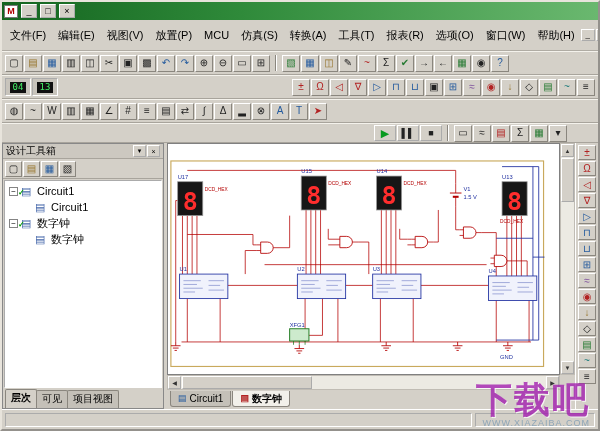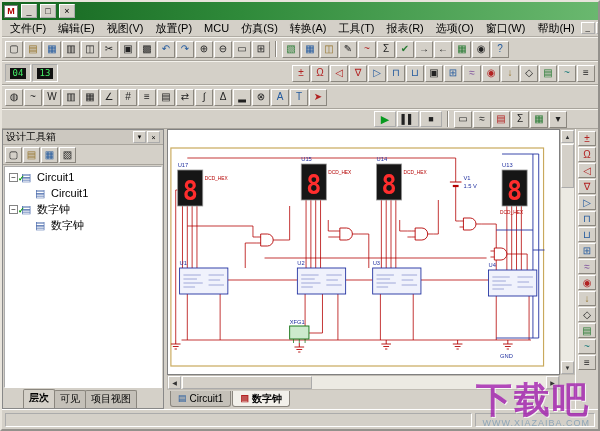--- a/index.html
+++ b/index.html
@@ -11,21 +11,21 @@
   
   .titlebar{height:18px;flex:0 0 auto;display:flex;align-items:center;gap:3px;padding:0 2px;
             background:linear-gradient(90deg,#14641f 0%,#2f8a3a 40%,#6ab86f 100%)}
   .appicon{width:14px;height:13px;background:#fff;border:1px solid #777;color:#b00000;
            font-weight:bold;font-size:9px;display:flex;align-items:center;justify-content:center}
   .title{flex:1;color:#fff;font-weight:bold;font-size:11px;white-space:nowrap;overflow:hidden}
   .wbtn{width:16px;height:14px;background:#d4d0c8;border:1px outset #fff;font-size:9px;
         display:flex;align-items:center;justify-content:center;line-height:1}
 
   
-  .menubar{height:17px;flex:0 0 auto;display:flex;align-items:center;background:#d4d0c8;
+  .menubar{height:31px;flex:0 0 auto;display:flex;align-items:center;background:#d4d0c8;
            border-bottom:1px solid #b0aca4;padding:0 2px}
   .menu-items{display:flex;align-items:center;height:100%}
   .mitem{padding:1px 6px;cursor:default;white-space:nowrap}
   .mdi-controls{margin-left:auto;display:flex;gap:1px}
   .mdi-controls .wbtn{width:14px;height:12px;font-size:8px}
 
   
   .tbrow{display:flex;align-items:center;gap:2px;padding:1px 3px;
          border-top:1px solid #f4f2ec;border-bottom:1px solid #a8a49c;flex:0 0 auto}
   .tbrow.h24{height:24px}
@@ -68,21 +68,21 @@
   .panel-toolbar .ticon{width:17px;height:16px}
   .tree{flex:1;background:#fff;border:1px inset #fff;margin:1px;padding:2px 0;
         font-size:11px;overflow:hidden}
   .tnode{display:flex;align-items:center;gap:3px;height:16px;padding-left:4px;white-space:nowrap}
   .tnode.child{padding-left:30px}
   .exp{width:9px;height:9px;flex:0 0 auto;border:1px solid #848484;background:#fff;
        font-size:8px;line-height:7px;text-align:center}
   .nicon{position:relative;width:13px;height:12px;flex:0 0 auto;color:#4466aa;
          font-size:11px;line-height:12px}
   .nicon .chk{position:absolute;left:-3px;bottom:-2px;color:#009a00;font-size:8px;font-weight:bold}
-  .panel-tabs{height:19px;flex:0 0 auto;display:flex;align-items:flex-end;padding:0 20px}
+  .panel-tabs{height:19px;flex:0 0 auto;display:flex;align-items:flex-end;padding:0 2px}
   .ptab{padding:1px 5px 2px 5px;font-size:10px;background:#c4c0b8;white-space:nowrap;
         border:1px solid #8a867e;border-bottom:none;border-radius:2px 2px 0 0;margin-right:-1px}
   .ptab[data-active="true"]{background:#d4d0c8;padding-bottom:3px;font-weight:bold}
 
   .splitter{width:3px;flex:0 0 auto;background:#d4d0c8}
 
   .canvas-col{flex:1;display:flex;flex-direction:column;min-width:0}
   .canvas-row{flex:1;display:flex;min-height:0}
   .canvas{flex:1;background:#fff;border:1px solid #808080;position:relative;min-width:0}
   .canvas svg{width:100%;height:100%;display:block}

